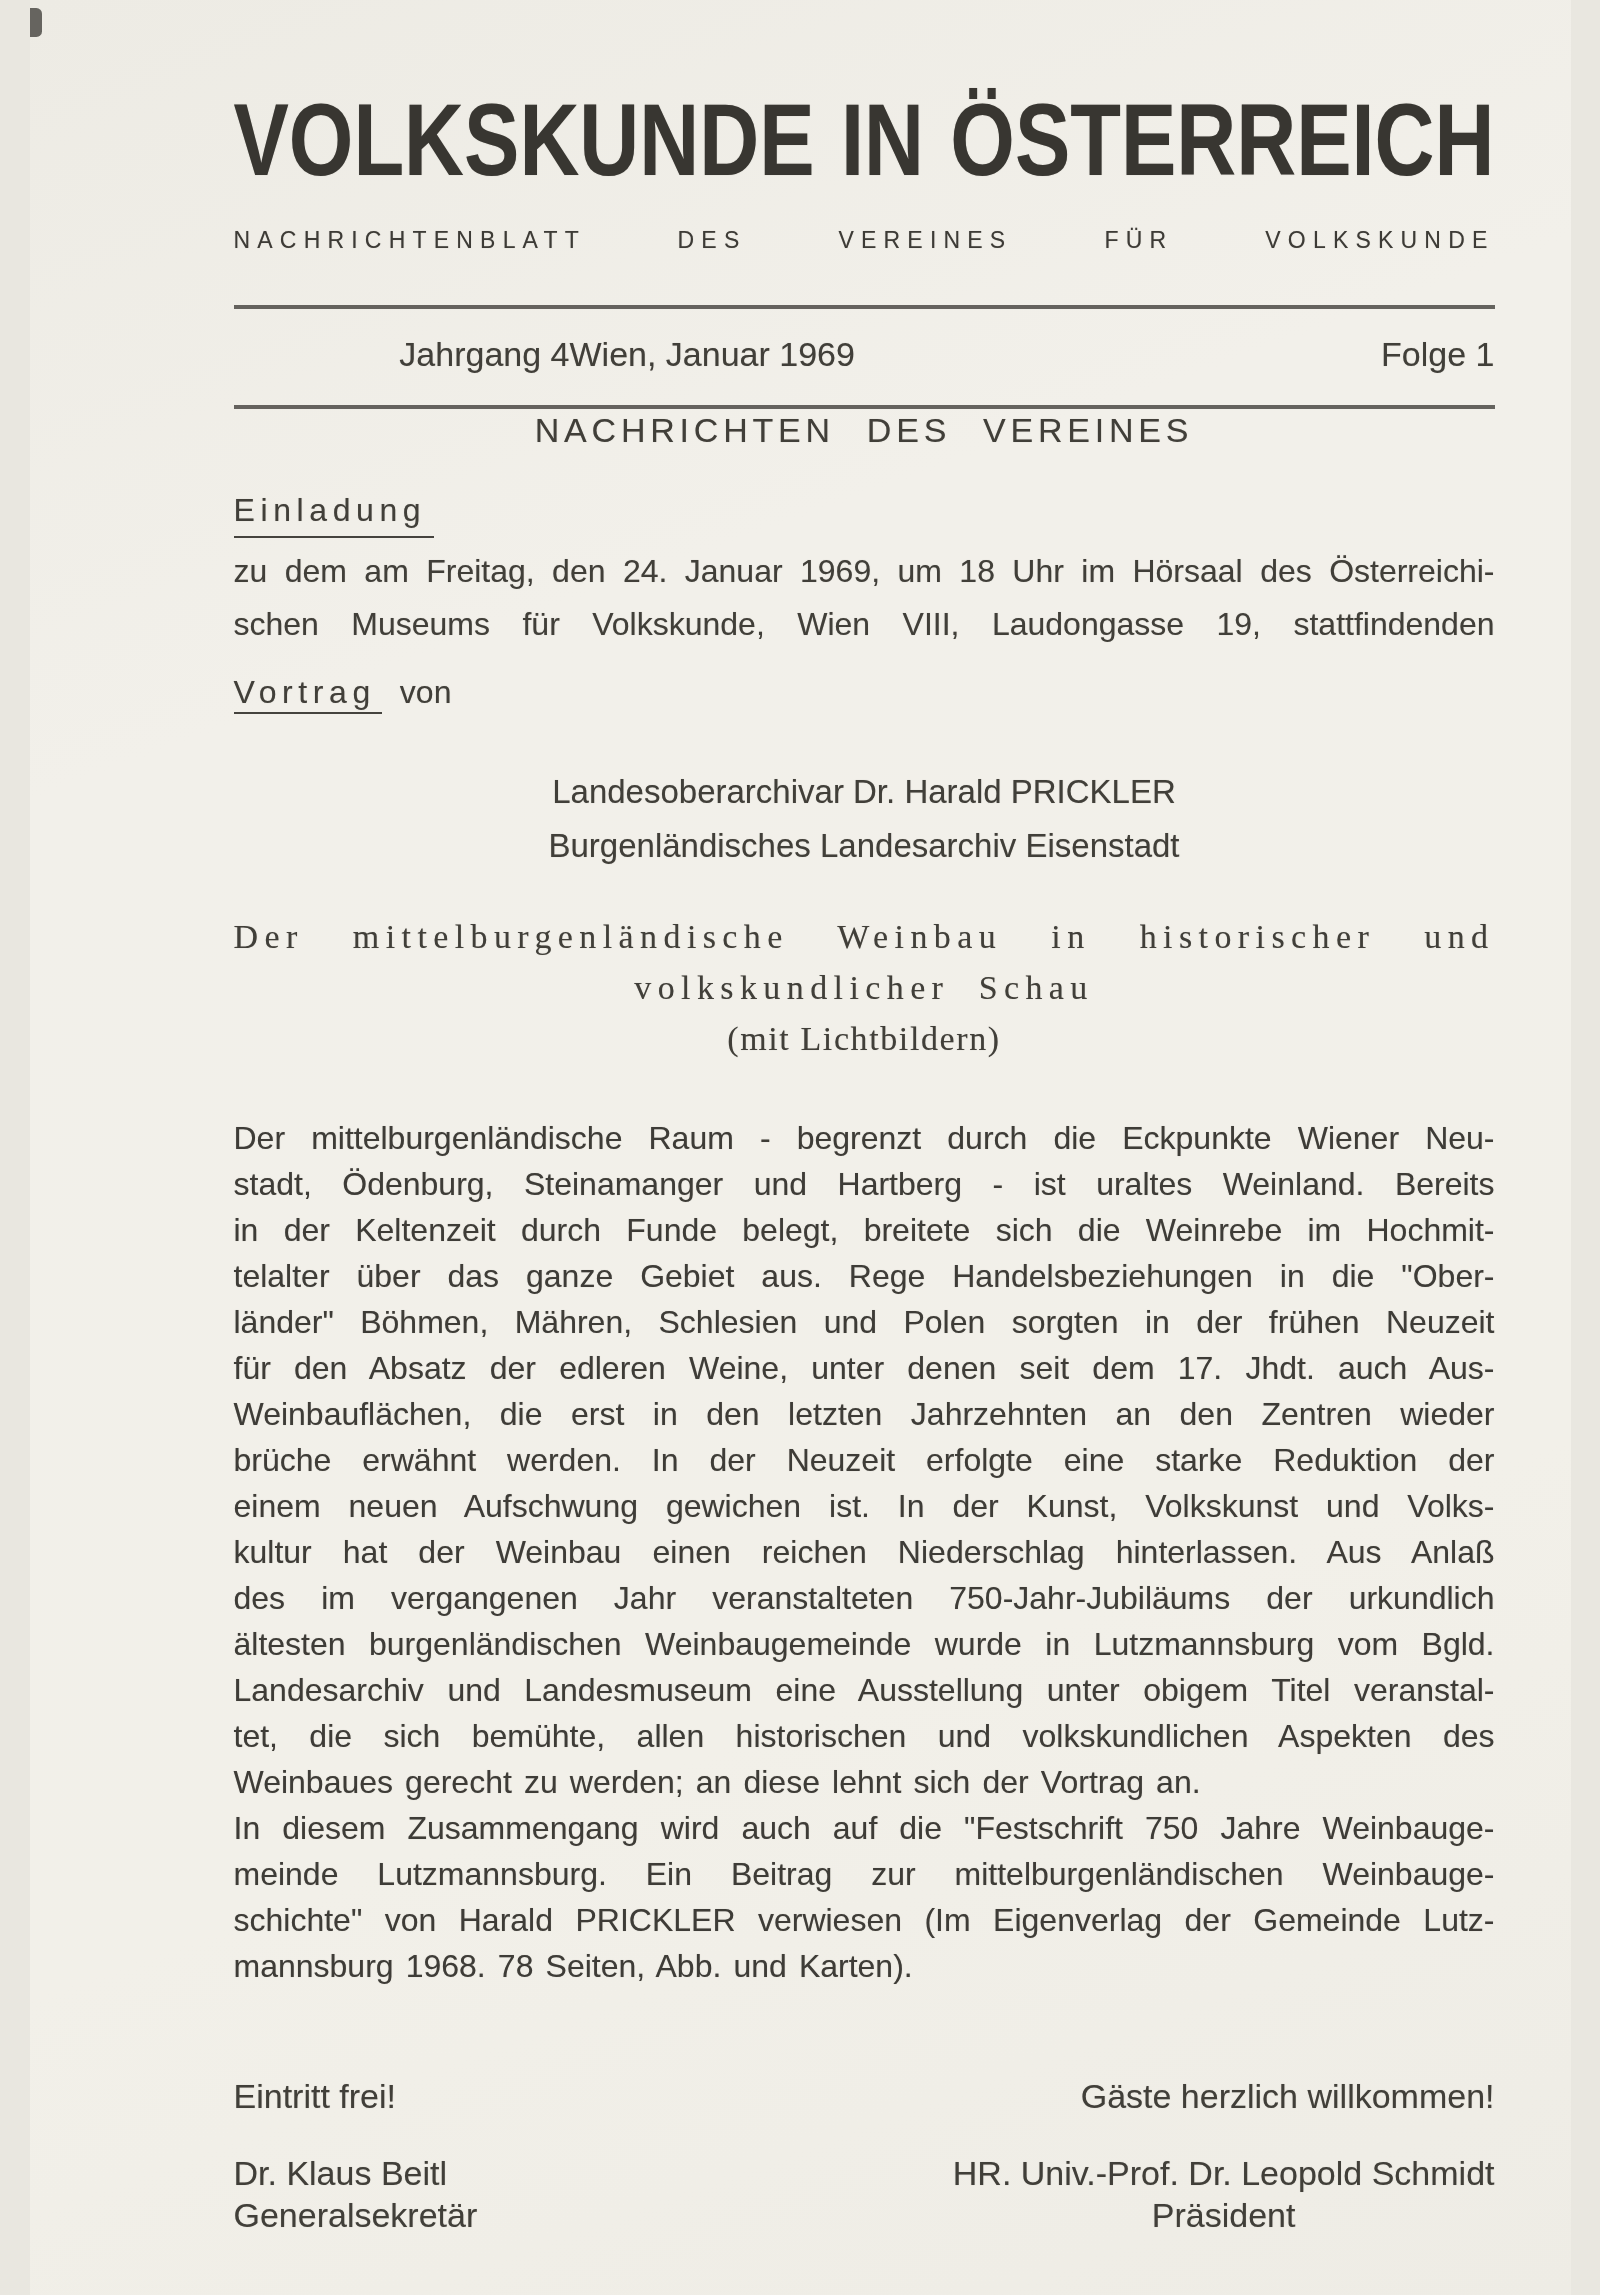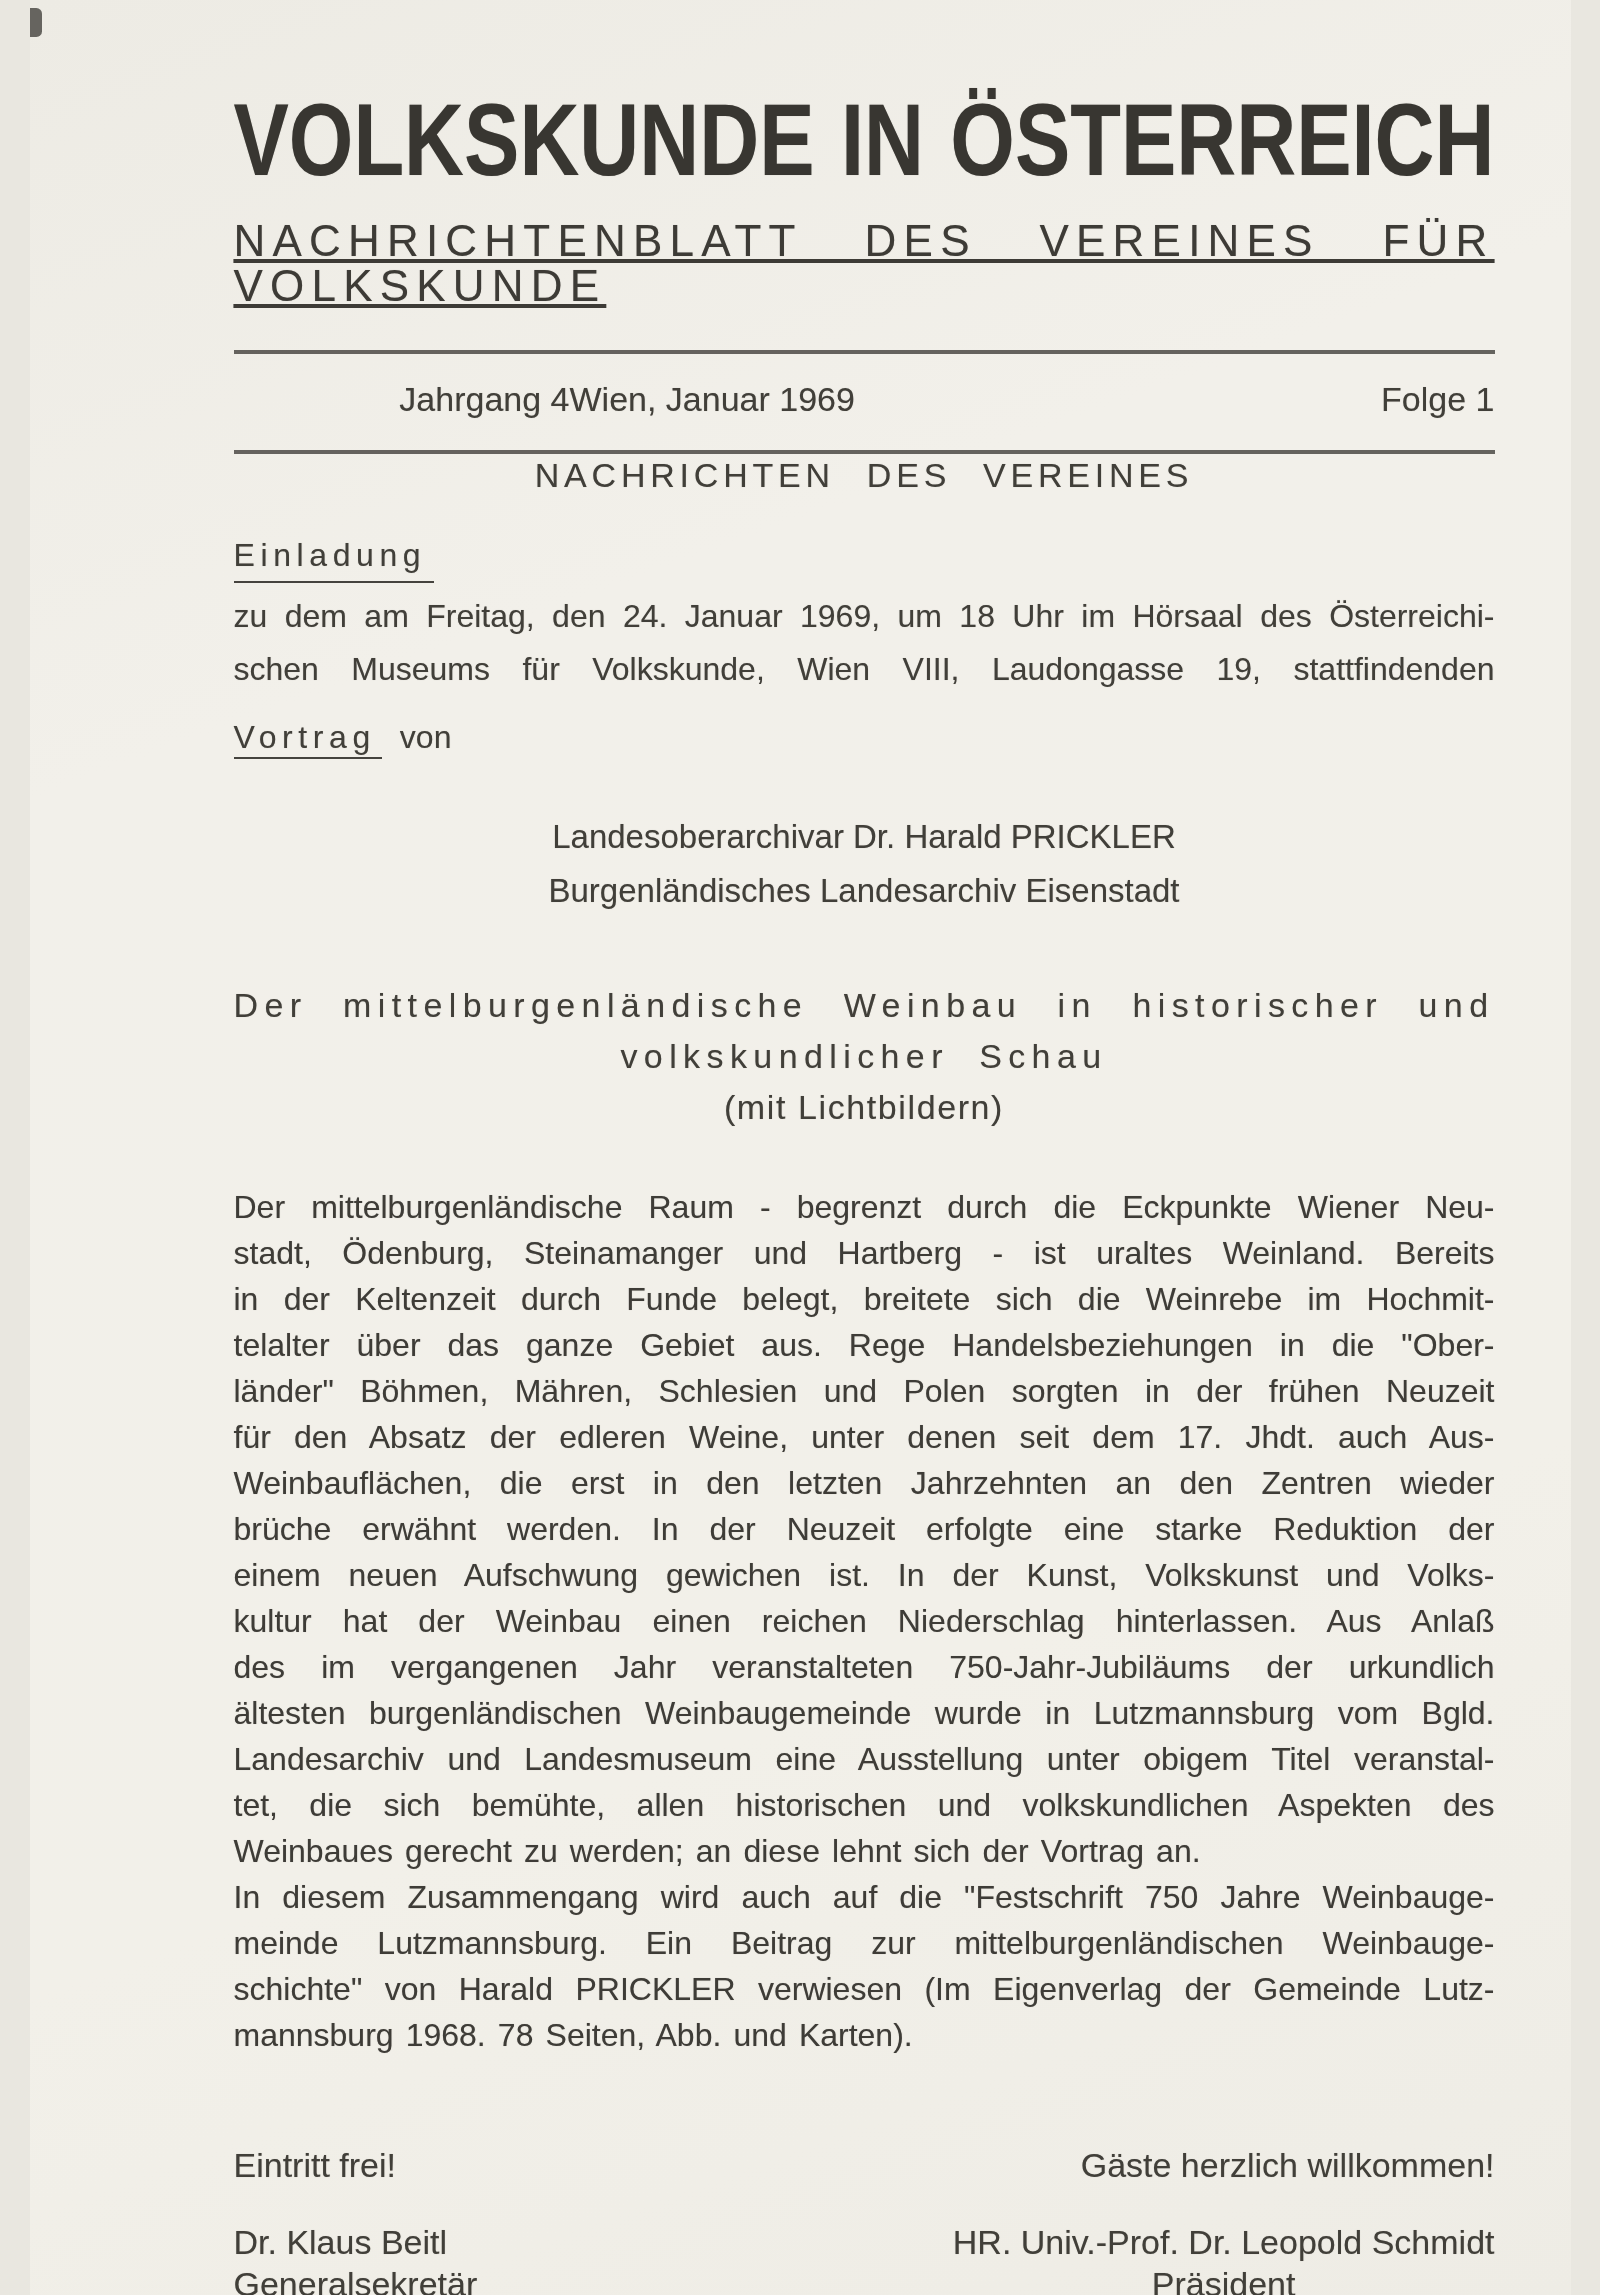--- a/index.html
+++ b/index.html
@@ -37,27 +37,26 @@
     font-weight: 700;
     line-height: 1;
     color: #383631;
     text-align: justify;
     text-align-last: justify;
     transform: scaleY(1.22);
     transform-origin: 50% 0;
     white-space: nowrap;
   }
   .subtitle {
-    font-size: 44px;
+    font-size: 23px;
     line-height: 45px;
     letter-spacing: 7.2px;
     text-align: justify;
     text-align-last: justify;
     color: #3d3b36;
-    text-decoration: underline;
   }
   .rule {
     height: 0;
     border-top: 4px solid #514f4a;
     opacity: 0.88;
   }
   .rule-top { margin-top: 42px; }
   .issue-row {
     display: flex;
     align-items: baseline;
@@ -102,21 +101,21 @@
     margin-right: 17.6px;
     line-height: 1.1;
     margin-top: 24px;
   }
   .speaker {
     margin-top: 46px;
     font-size: 33px;
     line-height: 54px;
     text-align: center;
   }
-  .lecture-title { margin-top: 62px; font-size: 34px; }
+  .lecture-title { margin-top: 38px; font-size: 34px; font-family: Liberation Serif, serif; }
   .lt1 {
     line-height: 51px;
     letter-spacing: 6.4px;
     word-spacing: 14.4px;
     text-align: justify;
     text-align-last: justify;
   }
   .lt2 {
     line-height: 51px;
     letter-spacing: 6.4px;

